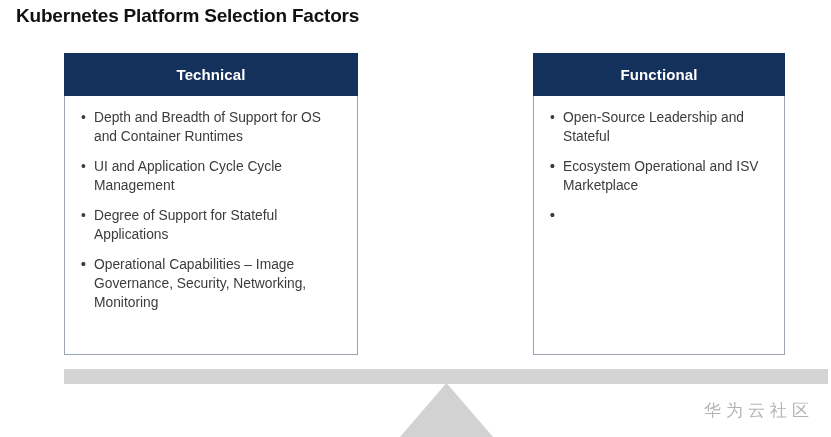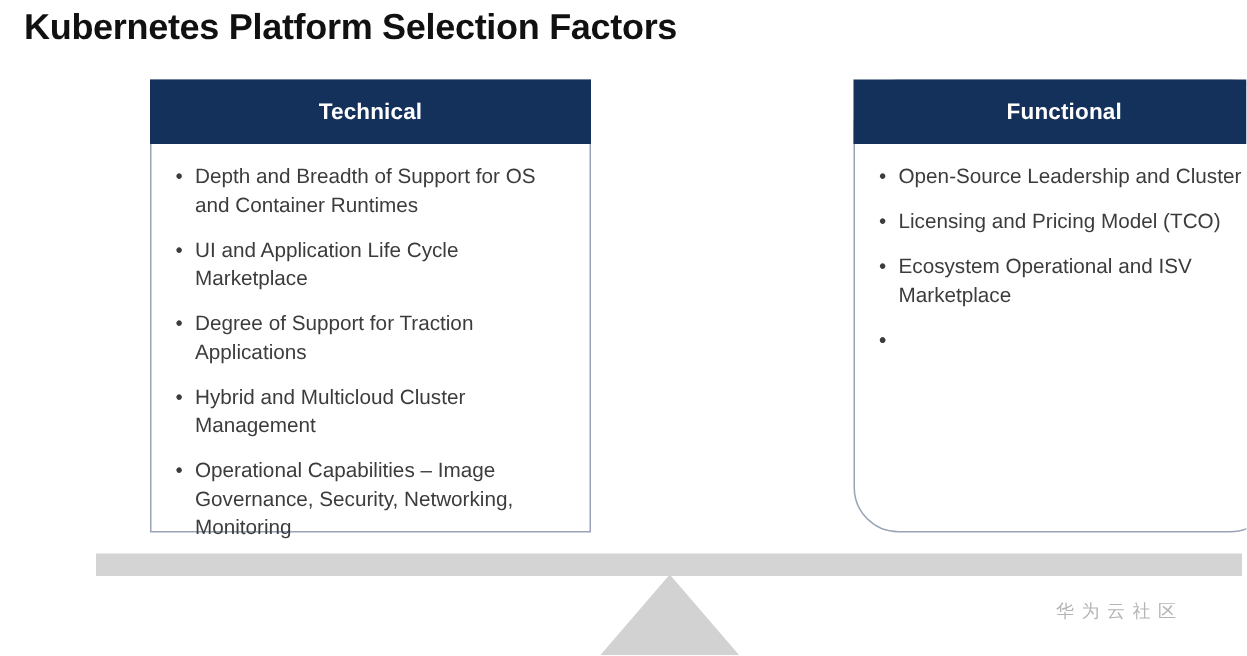--- a/index.html
+++ b/index.html
@@ -17,48 +17,46 @@
     height: 437px;
     background: #ffffff;
     overflow: hidden;
   }
 
   
   #slide-title {
     position: absolute;
     left: 16px;
     top: 5px;
-    font-size: 24px;
+    font-size: 19px;
     font-weight: bold;
     color: #111111;
     letter-spacing: -0.2px;
     white-space: nowrap;
   }
 
   
   .card {
     position: absolute;
     top: 53px;
     box-sizing: border-box;
     background: #ffffff;
     border: 1px solid #99a2b6;
     display: flex;
     flex-direction: column;
-    margin-left: 36px;
   }
   #card-technical {
     left: 64px;
     width: 294px;
     height: 302px;
   }
   #card-functional {
     left: 533px;
-    width: 281px;
+    width: 252px;
     height: 302px;
-    border-radius: 30px;
   }
 
   .card-header {
     background: #14315c;
     height: 43px;
     flex: 0 0 43px;
     display: flex;
     align-items: center;
     justify-content: center;
     margin: -1px -1px 0 -1px;
@@ -113,21 +111,21 @@
     width: 93px;
     height: 54px;
   }
   #fulcrum svg { display: block; }
 
   
   #watermark {
     position: absolute;
     left: 704px;
     top: 399px;
-    font-size: 12px;
+    font-size: 17px;
     color: #b4b4b4;
     letter-spacing: 5px;
     white-space: nowrap;
   }
 </style>
 </head>
 <body>
 
 <div id="slide">
 
@@ -138,51 +136,49 @@
       <span class="card-header-label">Technical</span>
     </div>
     <div class="card-body">
       <ul class="bullet-list">
         <li class="bullet-item">
           <span class="bullet-dot">•</span>
           <span>Depth and Breadth of Support for OS and Container Runtimes</span>
         </li>
         <li class="bullet-item">
           <span class="bullet-dot">•</span>
-          <span>UI and Application Life Cycle Marketplace</span>
-        </li>
-        <li class="bullet-item">
-          <span class="bullet-dot">•</span>
-          <span>Degree of Support for Traction Applications</span>
-        </li>
-        <li class="bullet-item">
-          <span class="bullet-dot">•</span>
-          <span>Hybrid and Multicloud Cluster Management</span>
+          <span>UI and Application Cycle Cycle Management</span>
+        </li>
+        <li class="bullet-item">
+          <span class="bullet-dot">•</span>
+          <span>Degree of Support for Stateful Applications</span>
+        </li>
+        <li class="bullet-item">
+          <span class="bullet-dot">•</span>
         </li>
         <li class="bullet-item">
           <span class="bullet-dot">•</span>
           <span>Operational Capabilities – Image Governance, Security, Networking, Monitoring</span>
         </li>
       </ul>
     </div>
   </div>
 
   <div class="card" id="card-functional">
     <div class="card-header">
       <span class="card-header-label">Functional</span>
     </div>
     <div class="card-body">
       <ul class="bullet-list">
         <li class="bullet-item">
           <span class="bullet-dot">•</span>
-          <span>Open-Source Leadership and Cluster</span>
-        </li>
-        <li class="bullet-item">
-          <span class="bullet-dot">•</span>
-          <span>Licensing and Pricing Model (TCO)</span>
+          <span>Open-Source Leadership and Stateful</span>
+        </li>
+        <li class="bullet-item">
+          <span class="bullet-dot">•</span>
         </li>
         <li class="bullet-item">
           <span class="bullet-dot">•</span>
           <span>Ecosystem Operational and ISV Marketplace</span>
         </li>
         <li class="bullet-item">
           <span class="bullet-dot">•</span>
         </li>
         <li class="bullet-item">
           <span class="bullet-dot">•</span>

